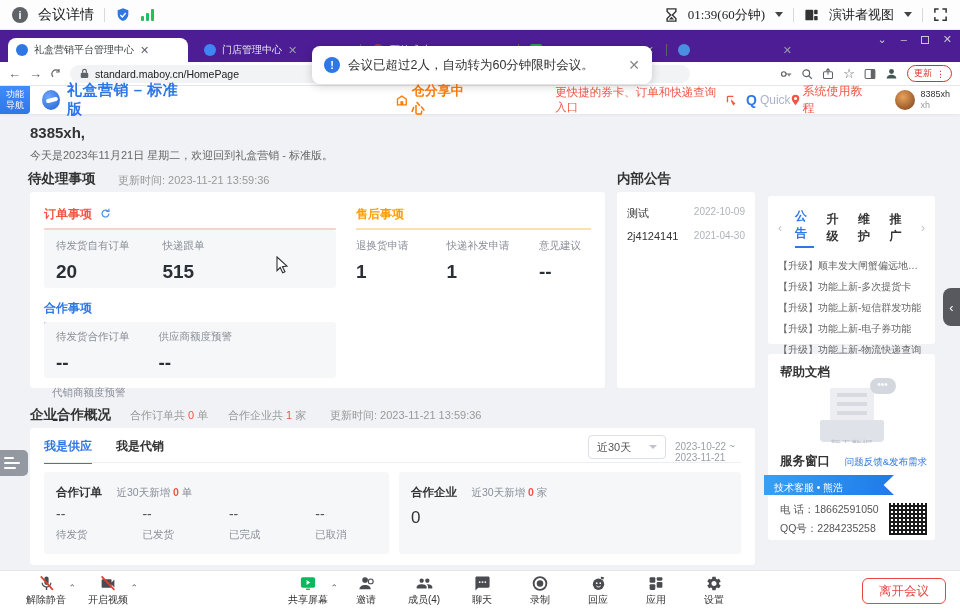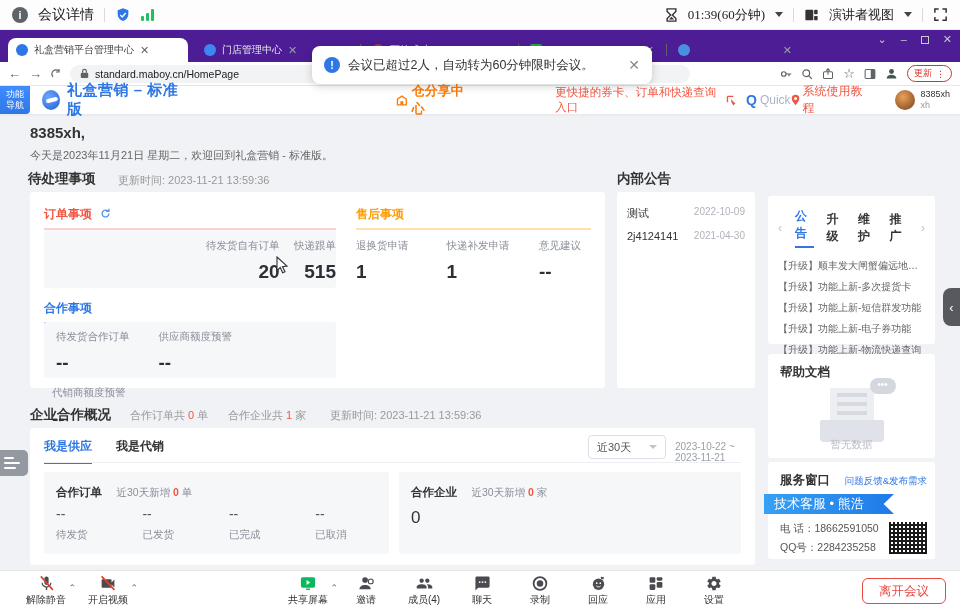--- a/index.html
+++ b/index.html
@@ -100,21 +100,21 @@
   .empty-text{font-size:10.5px;color:#b8bcc4;text-align:center;margin-top:6px;}
 
   .coop-tab{font-size:12px;font-weight:bold;color:#333;padding-bottom:7px;}
   .coop-tab.on{color:#2e77e5;border-bottom:2px solid #2e77e5;}
   .select{position:absolute;width:78px;height:24px;border:1px solid #dcdfe6;border-radius:4px;display:flex;align-items:center;justify-content:space-between;padding:0 8px;font-size:11px;color:#555;background:#fff;}
   .sel-arrow{width:0;height:0;border-left:4px solid transparent;border-right:4px solid transparent;border-top:4px solid #c0c4cc;}
   .daterange{position:absolute;font-size:10px;color:#9aa0aa;}
   .red{color:#f25643;}
 
   .svc-link{font-size:9.5px;color:#2e77e5;}
-  .ribbon{position:absolute;height:20px;background:linear-gradient(90deg,#37a0f4,#1f7ae8);color:#fff;font-size:13px;display:flex;align-items:center;padding:0 10px;clip-path:polygon(0 0,100% 0,92% 50%,100% 100%,0 100%);}
+  .ribbon{position:absolute;height:20px;background:linear-gradient(90deg,#37a0f4,#1f7ae8);color:#fff;font-size:10px;display:flex;align-items:flex-end;padding:0 10px;clip-path:polygon(0 0,100% 0,92% 50%,100% 100%,0 100%);}
   .svc-line{font-size:10.5px;color:#555;margin-bottom:5px;}
   .qr{width:38px;height:32px;background:
       repeating-linear-gradient(0deg,#1a1a1a 0 2px,transparent 2px 4px),
       repeating-linear-gradient(90deg,#1a1a1a 0 2px,#fff 2px 4px);}
 
   .float-widget{position:absolute;left:-12px;top:450px;width:40px;height:26px;background:rgba(130,136,146,.85);border-radius:5px;display:flex;flex-direction:column;justify-content:center;gap:3px;padding-left:16px;z-index:7;}
   .float-widget i{display:block;width:16px;height:2px;background:#fff;border-radius:1px;}
   .float-widget i:first-child{width:10px;}
   .float-widget i:last-child{width:12px;}
 
@@ -307,21 +307,21 @@
   <div class="card" style="left:30px;top:192px;width:575px;height:196px;padding-left:28px;">
     <div style="position:absolute;left:14px;top:12px;width:292px;border-bottom:2px solid #f8d2cd;">
       <span class="subtab u-red" style="border:none;">
         <span>订单事项</span>
       </span>
       <svg width="11" height="11" viewBox="0 0 16 16" style="vertical-align:middle;margin-left:4px;">
           <path d="M13 8a5 5 0 11-1.5-3.5" fill="none" stroke="#4a90e2" stroke-width="1.8"></path>
           <path d="M13 1v4H9" fill="none" stroke="#4a90e2" stroke-width="1.8"></path>
         </svg>
     </div>
-    <div class="graybox" style="left:14px;top:38px;width:292px;height:58px;text-align:right;">
+    <div class="graybox" style="left:14px;top:38px;width:292px;height:58px;">
       <div class="stat-col" style="margin:9px 0 0 12px;width:92px;">
         <div class="stat-label">待发货自有订单</div>
         <div class="stat-val">20</div>
       </div>
       <div class="stat-col" style="margin:9px 0 0 10px;">
         <div class="stat-label">快递跟单</div>
         <div class="stat-val">515</div>
       </div>
     </div>
 
@@ -476,21 +476,21 @@
         <span class="stat-label" style="margin-left:10px;">
           <span>近30天新增</span>
           <span class="red" style="font-weight:bold;">0</span>
           <span>家</span>
         </span>
       </div>
       <div style="margin:8px 0 0 12px;font-size:17px;color:#333;">0</div>
     </div>
   </div>
 
-  <div class="card" style="left:768px;top:462px;width:167px;height:97px;">
+  <div class="card" style="left:768px;top:443px;width:167px;height:97px;">
     <div style="position:absolute;left:12px;top:10px;font-size:12.5px;font-weight:bold;color:#333;">服务窗口</div>
     <div class="svc-link" style="position:absolute;right:8px;top:13px;">问题反馈&amp;发布需求</div>
     <div class="ribbon" style="left:-4px;top:32px;width:130px;">
       <span>技术客服 • 熊浩</span>
     </div>
     <div style="position:absolute;left:12px;top:60px;">
       <div class="svc-line">
         <span>电 话：</span><span>18662591050</span>
       </div>
       <div class="svc-line">

